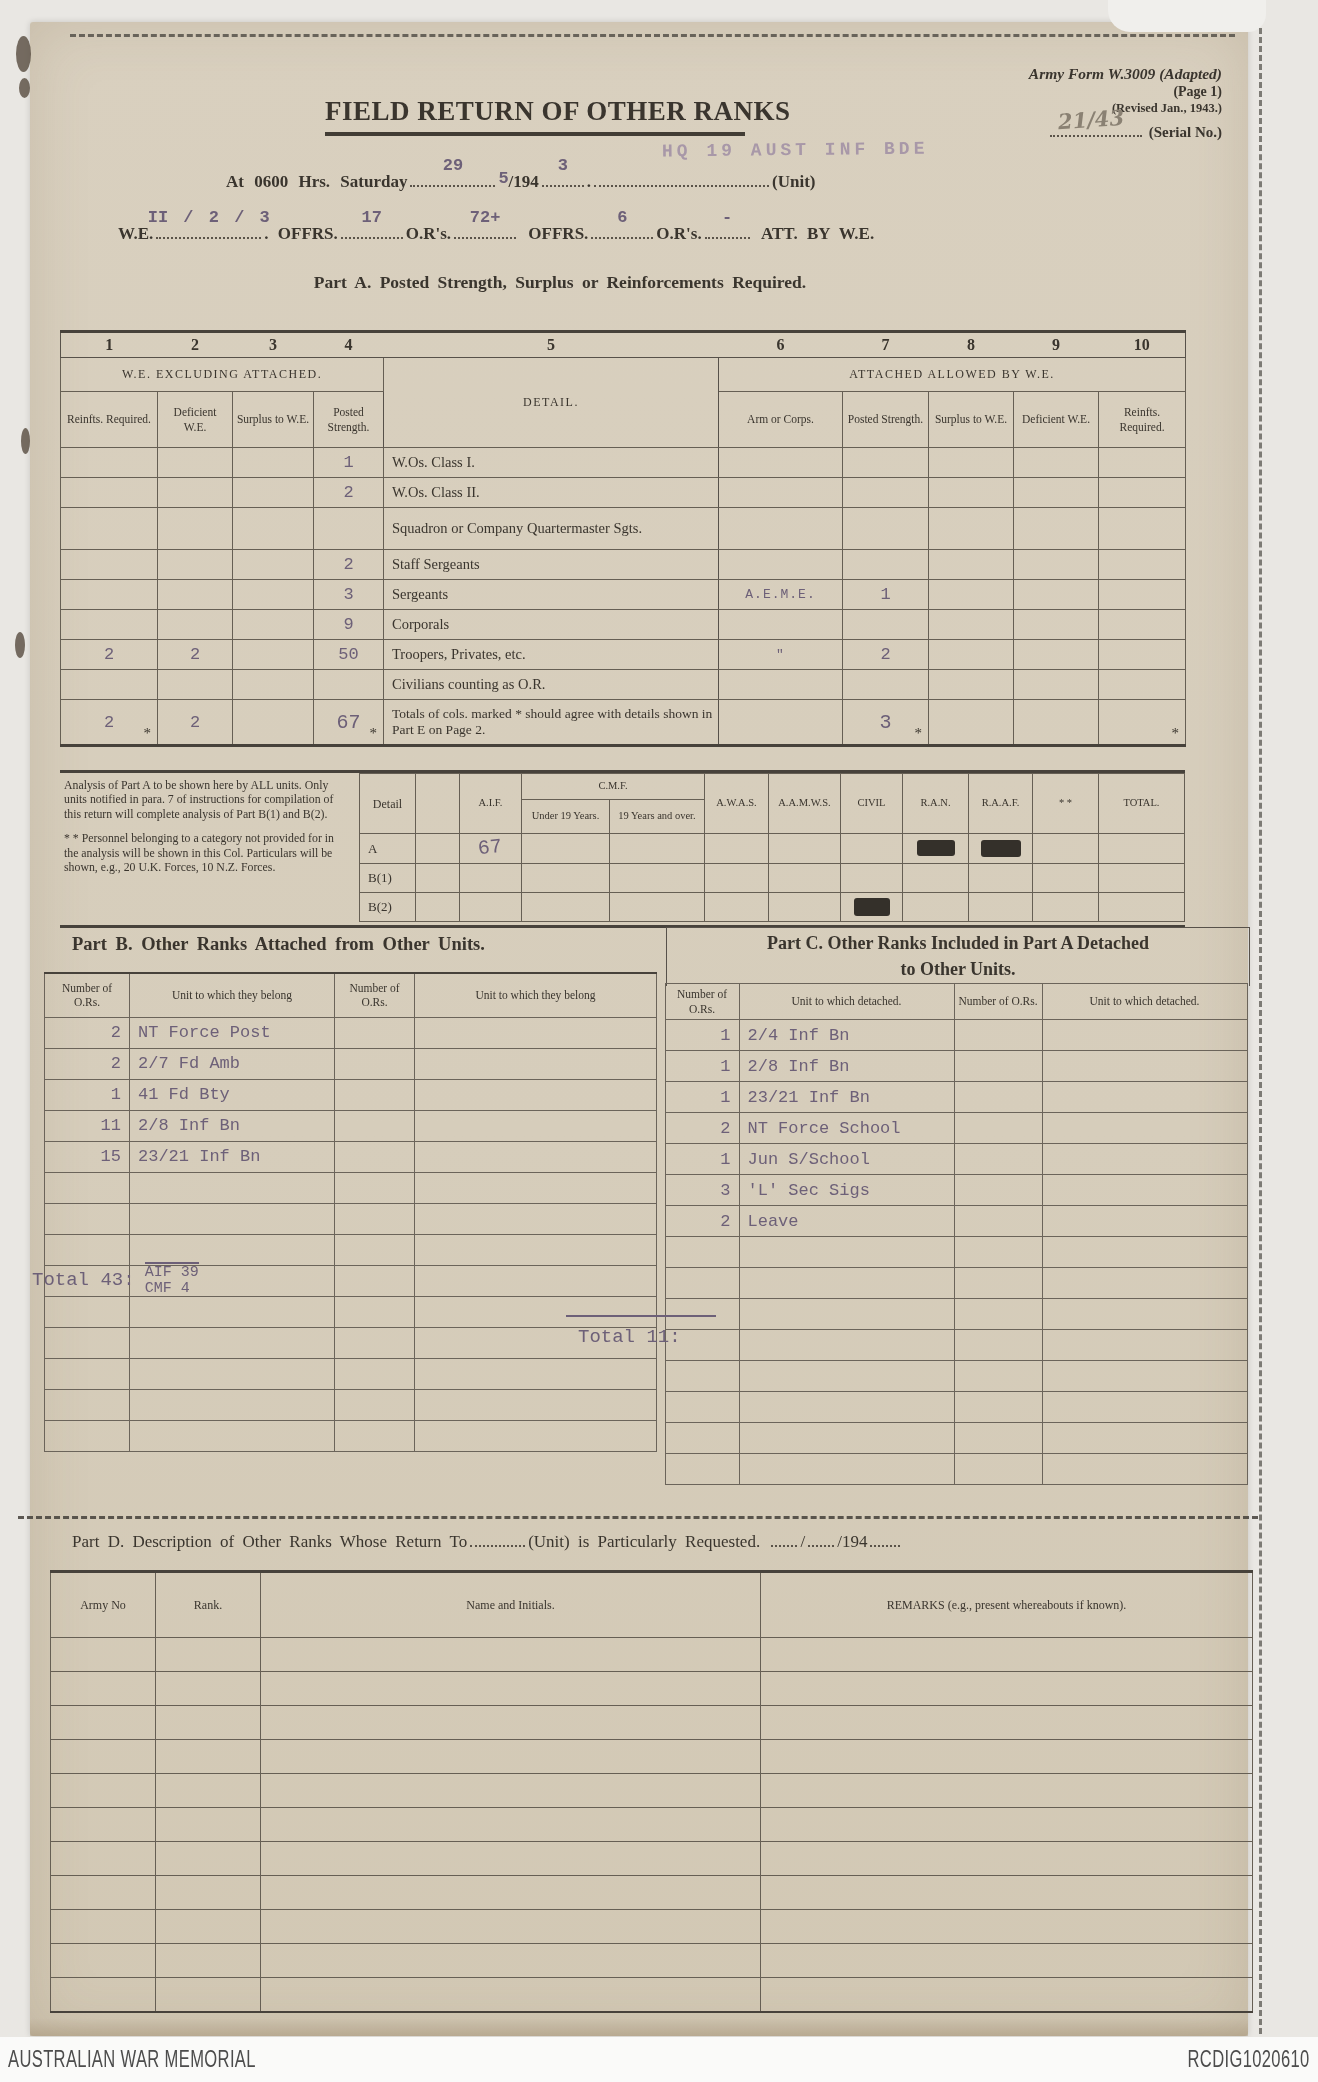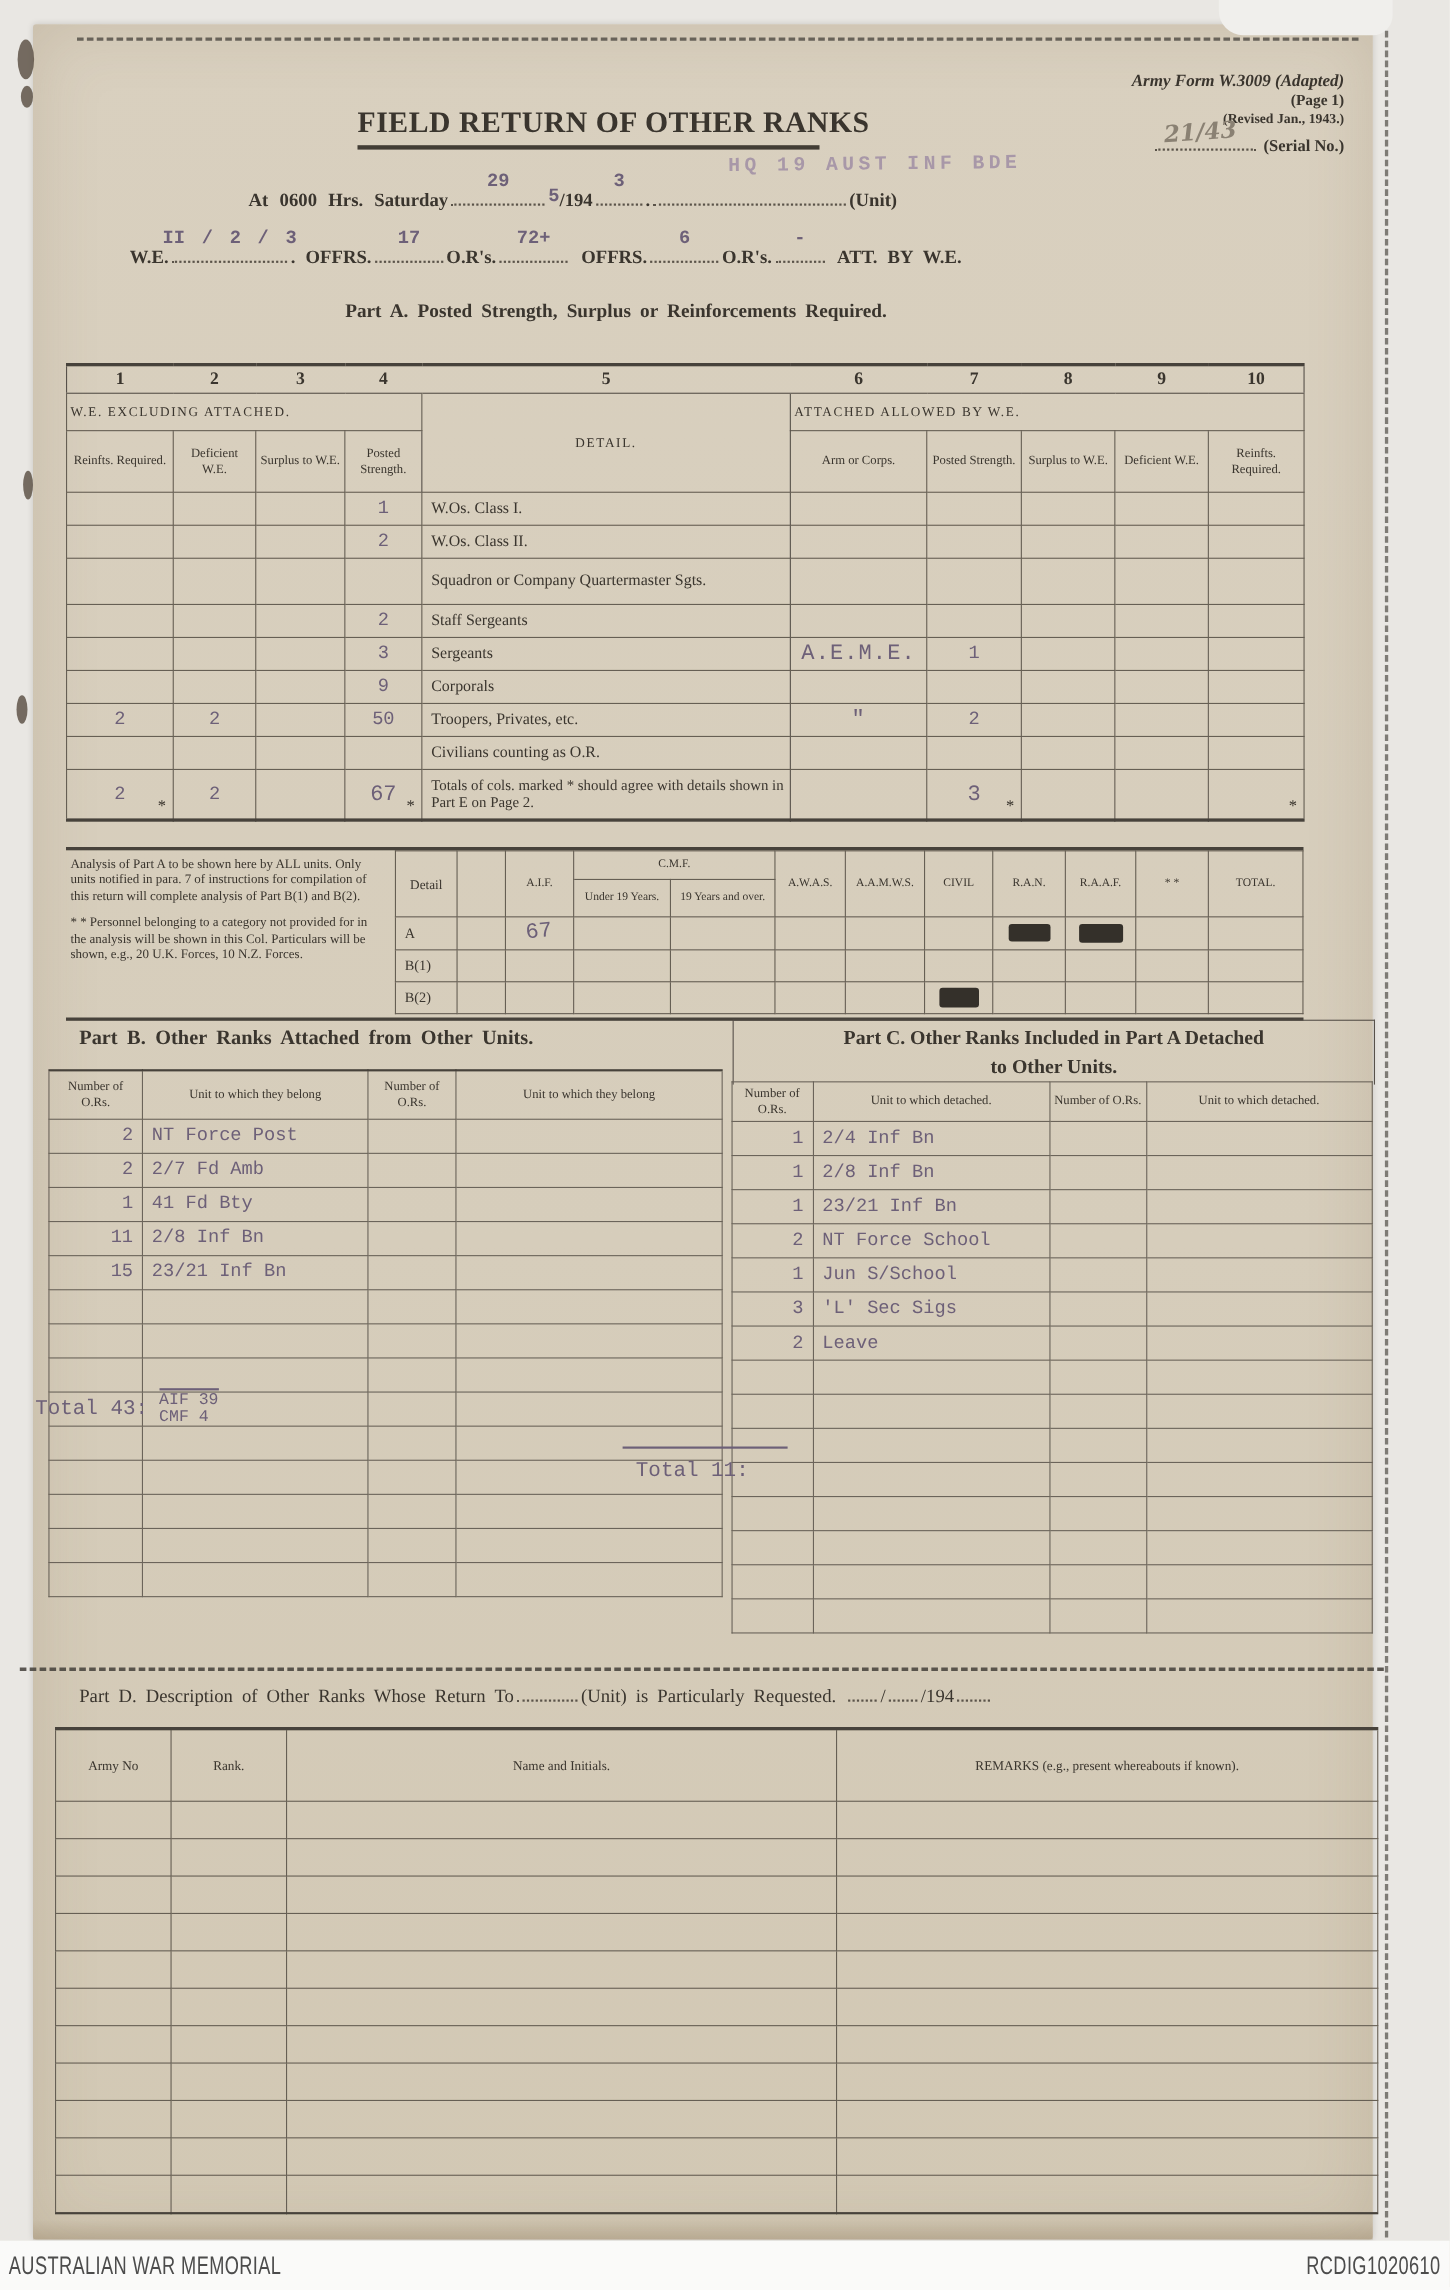--- a/index.html
+++ b/index.html
@@ -44,28 +44,28 @@
   table{border-collapse:collapse;table-layout:fixed;}
   td{padding:0 3px;overflow:visible;font-size:13px;vertical-align:middle;}
   .e{}
   
   #pa{left:30px;top:308px;}
   #pa table{width:1125px;border:1.5px solid #57514a;border-top:3px solid #47423b;border-bottom:3px solid #47423b;}
   #pa td{border:1px solid #665f54;}
   #pa tr.nums{height:26px;}
   #pa tr.nums td{border:none;border-bottom:1.5px solid #57514a;text-align:center;font-size:16px;font-weight:bold;}
   #pa tr.grp{height:34px;}
-  #pa tr.grp td{font-size:12px;letter-spacing:1.5px;}
+  #pa tr.grp td{text-align:center;font-size:12px;letter-spacing:1.5px;}
   #pa td.detail-head{text-align:center;font-size:12.5px;letter-spacing:2px;border-left:1.5px solid #57514a;border-right:1.5px solid #57514a;}
   #pa tr.sub{height:56px;}
   #pa tr.sub td{text-align:center;font-size:11.5px;line-height:1.3;}
   #pa tr.r{height:30px;} #pa tr.r3{height:42px;} #pa tr.tot{height:46px;}
   #pa td.det{font-size:14.5px;padding-left:8px;border-left:1.5px solid #57514a;border-right:1.5px solid #57514a;line-height:1.15;}
   #pa td.num{text-align:center;font-size:17px;}
-  #pa td.arm{text-align:center;font-size:20px;letter-spacing:1px;}
+  #pa td.arm{text-align:center;font-size:13px;letter-spacing:1px;}
   #pa td.note{font-size:13.5px;line-height:1.18;}
   .star-cell{position:relative;}
   .star-cell .star{position:absolute;right:6px;bottom:2px;font-size:15px;color:#3a352e;font-family:"Liberation Serif",serif;}
   .big{font-size:20px !important;}
   
   #an{left:30px;top:748px;width:1125px;height:152px;border-top:3px solid #47423b;border-bottom:3.5px solid #47423b;display:flex;}
   #an .notes{width:288px;padding:5px 10px 0 4px;font-size:11.8px;line-height:1.22;}
   #an .notes p{margin:0 0 10px 0;}
   #an table{width:825px;height:149px;border-left:1.5px solid #57514a;}
   #an td{border:1px solid #665f54;text-align:center;font-size:10.5px;line-height:1.2;}

